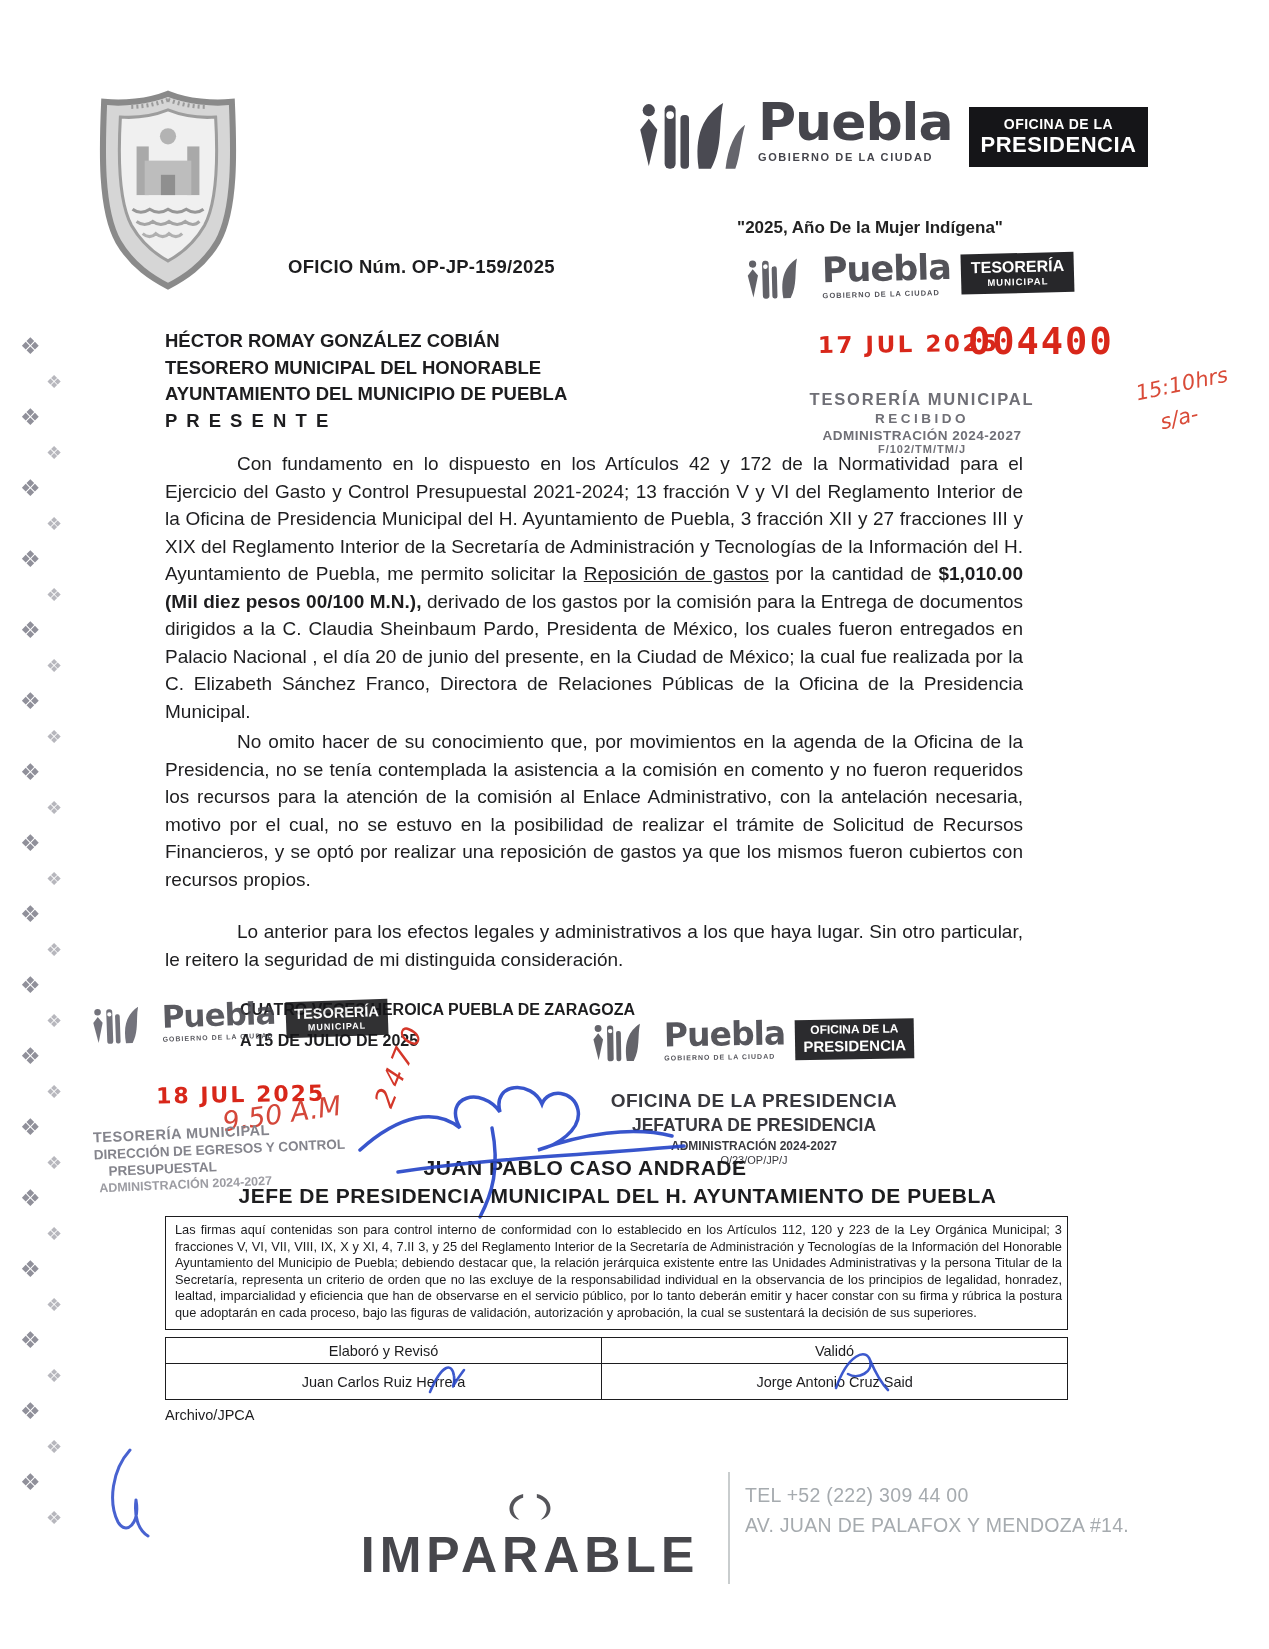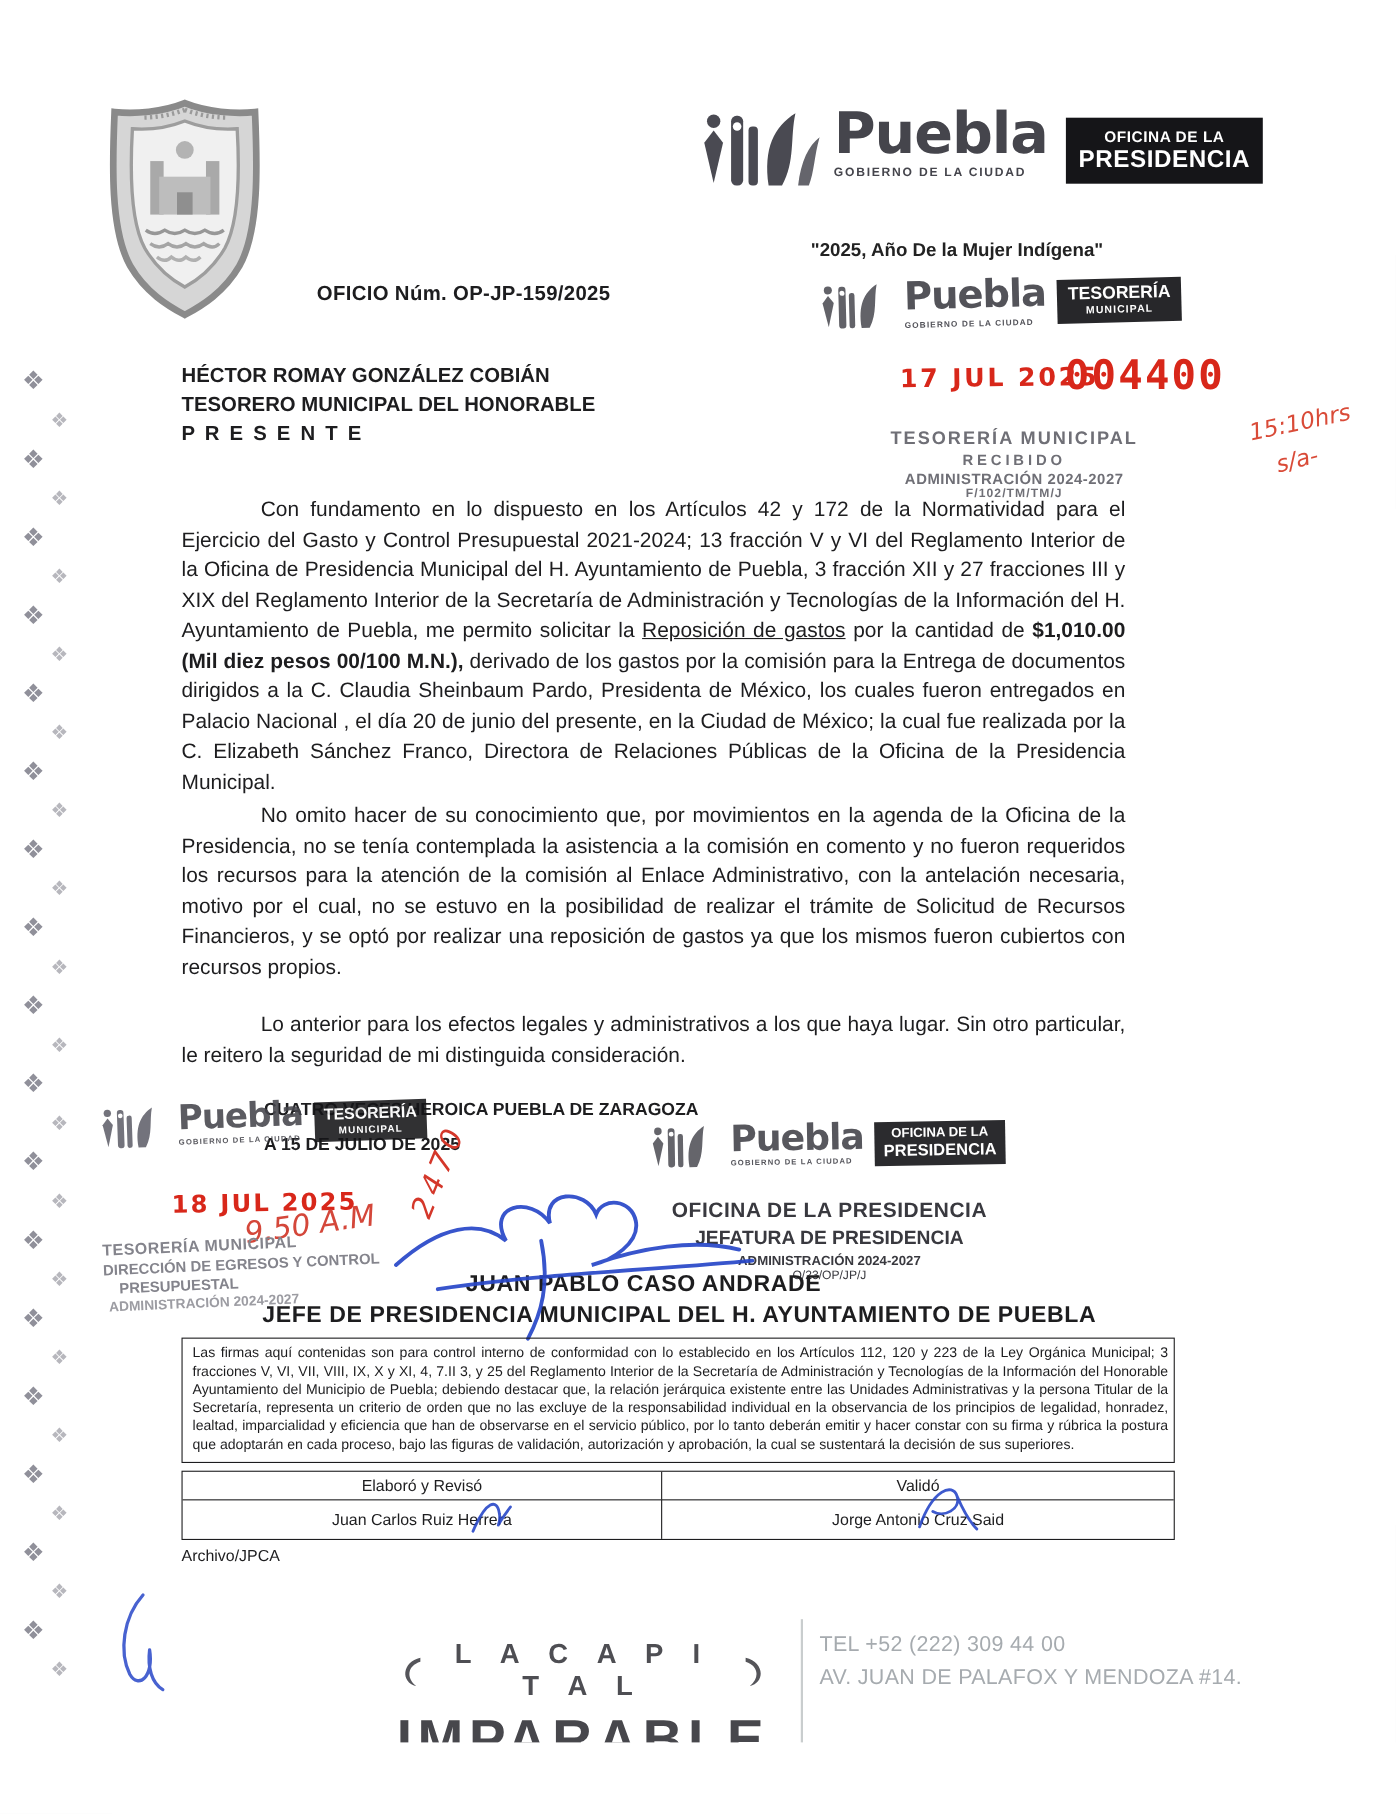--- a/index.html
+++ b/index.html
@@ -243,20 +243,21 @@
     <div class="recv-3">ADMINISTRACIÓN 2024-2027</div>
     <div class="recv-4">F/102/TM/TM/J</div>
   </div>
 
   <div class="abs hand hw-time">15:10hrs</div>
   <div class="abs hand hw-note">s/a-</div>
 
   <div class="abs recipient">
     <div>HÉCTOR ROMAY GONZÁLEZ COBIÁN</div>
     <div>TESORERO MUNICIPAL DEL HONORABLE</div>
+    <div>AYUNTAMIENTO DEL MUNICIPIO DE PUEBLA</div>
     <div class="presente">P R E S E N T E</div>
   </div>
 
   <div class="abs para p1"><span>Con fundamento en lo dispuesto en los Artículos 42 y 172 de la Normatividad para el Ejercicio del Gasto y Control Presupuestal 2021-2024; 13 fracción V y VI del Reglamento Interior de la Oficina de Presidencia Municipal del H. Ayuntamiento de Puebla, 3 fracción XII y 27 fracciones III y XIX del Reglamento Interior de la Secretaría de Administración y Tecnologías de la Información del H. Ayuntamiento de Puebla, me permito solicitar la </span><span class="u">Reposición de gastos</span><span> por la cantidad de </span><b>$1,010.00 (Mil diez pesos 00/100 M.N.),</b><span> derivado de los gastos por la comisión para la Entrega de documentos dirigidos a la C. Claudia Sheinbaum Pardo, Presidenta de México, los cuales fueron entregados en Palacio Nacional , el día 20 de junio del presente, en la Ciudad de México; la cual fue realizada por la C. Elizabeth Sánchez Franco, Directora de Relaciones Públicas de la Oficina de la Presidencia Municipal.</span></div>
   <div class="abs para p2">No omito hacer de su conocimiento que, por movimientos en la agenda de la Oficina de la Presidencia, no se tenía contemplada la asistencia a la comisión en comento y no fueron requeridos los recursos para la atención de la comisión al Enlace Administrativo, con la antelación necesaria, motivo por el cual, no se estuvo en la posibilidad de realizar el trámite de Solicitud de Recursos Financieros, y se optó por realizar una reposición de gastos ya que los mismos fueron cubiertos con recursos propios.</div>
   <div class="abs para p3">Lo anterior para los efectos legales y administrativos a los que haya lugar. Sin otro particular, le reitero la seguridad de mi distinguida consideración.</div>
 
   <div class="abs dateline">
     <div>CUATRO VECES HEROICA PUEBLA DE ZARAGOZA</div>
     <div>A 15 DE JULIO DE 2025</div>
@@ -358,21 +359,20 @@
   <div class="abs footer-right">
     <div>TEL +52 (222) 309 44 00</div>
     <div>AV. JUAN DE PALAFOX Y MENDOZA #14.</div>
   </div>
 
   <div class="abs tagline">
     <div class="tag-1">
       <svg class="flourish" viewBox="0 0 26 34">
         <path d="M24 4 C6 8 4 28 20 32 C10 24 11 12 24 8 Z" fill="#55555a"></path>
       </svg>
-      <span>L A   C A P I T A L</span>
       <svg class="flourish rev" viewBox="0 0 26 34">
         <path d="M24 4 C6 8 4 28 20 32 C10 24 11 12 24 8 Z" fill="#55555a"></path>
       </svg>
     </div>
     <div class="tag-2">IMPARABLE</div>
   </div>
 
   <div class="abs bottom-crop"></div>
 
 </div>

